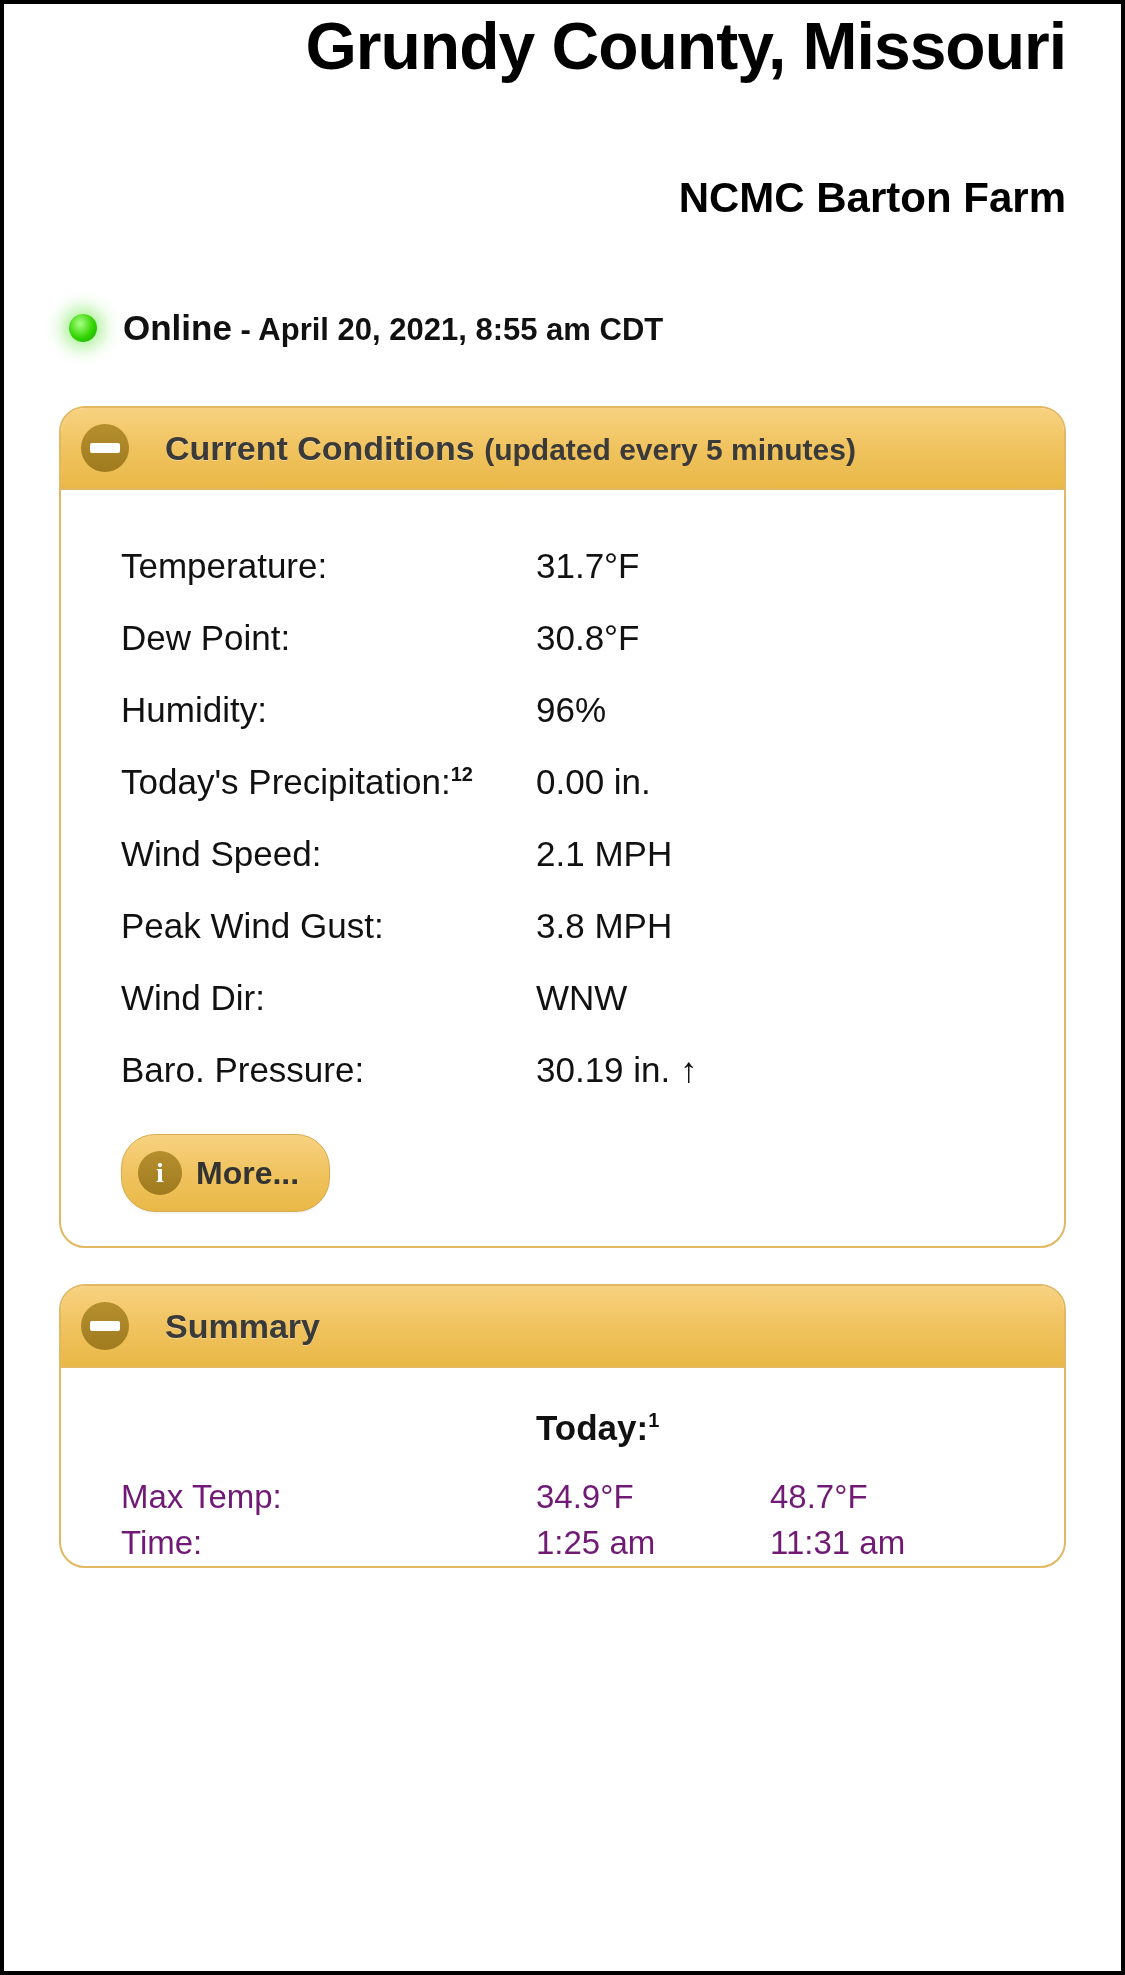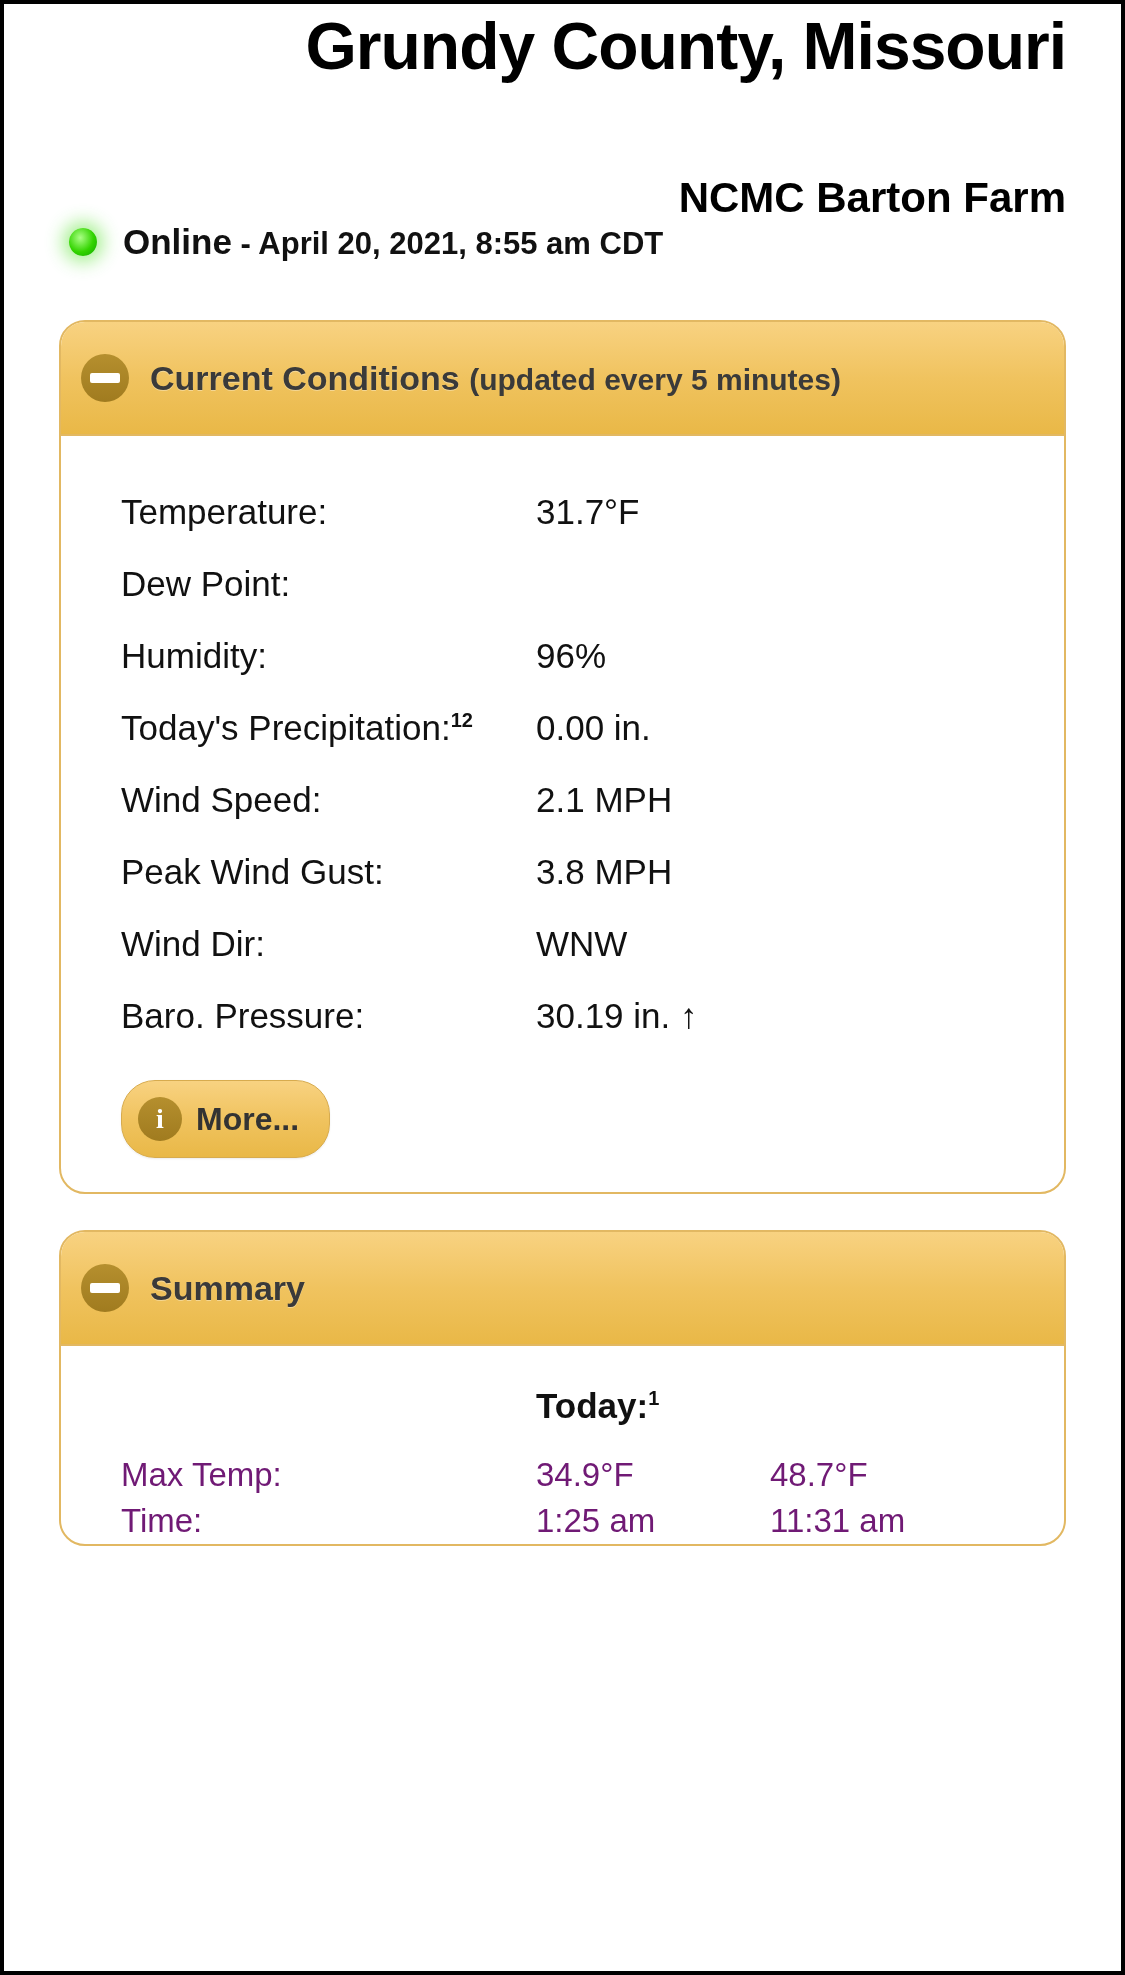--- a/index.html
+++ b/index.html
@@ -20,20 +20,21 @@
   }
   .subtitle {
     font-size: 42px;
     font-weight: 700;
     text-align: right;
     margin-top: 90px;
   }
   .status-row {
     display: flex;
     align-items: center;
+    margin-top: 86px;
     gap: 26px;
     padding-left: 10px;
   }
   .status-dot {
     width: 28px;
     height: 28px;
     border-radius: 50%;
     background: radial-gradient(farthest-corner at 40% 35%, #aaff85 0%, #33d400 55%, #0ea600 100%);
     box-shadow: 0 0 18px 6px rgba(50,220,0,0.45);
   }
@@ -44,22 +45,22 @@
     border: 2px solid #e2b862;
     border-radius: 26px;
     margin-top: 58px;
     overflow: hidden;
     background: #fff;
   }
   .panel-header {
     background: linear-gradient(#f8d281 0%, #f0c35f 50%, #e9b847 100%);
     display: flex;
     align-items: center;
-    padding: 32px 20px;
-    gap: 21px;
+    padding: 16px 20px;
+    gap: 36px;
     border-bottom: 2px solid #e2b862;
   }
   .collapse-btn {
     width: 48px;
     height: 48px;
     border-radius: 50%;
     background: linear-gradient(#b58f2e, #a07b1f);
     display: flex;
     align-items: center;
     justify-content: center;
@@ -165,20 +166,21 @@
   </div>
   <div class="panel-body">
 
     <div class="cond-row">
       <div class="cond-label">Temperature:</div>
       <div class="cond-value">31.7°F</div>
     </div>
 
     <div class="cond-row">
       <div class="cond-label">Dew Point:</div>
+      <div class="cond-value">30.8°F</div>
     </div>
 
     <div class="cond-row">
       <div class="cond-label">Humidity:</div>
       <div class="cond-value">96%</div>
     </div>
 
     <div class="cond-row">
       <div class="cond-label">
         <span>Today's Precipitation:</span><span class="sup">12</span>

